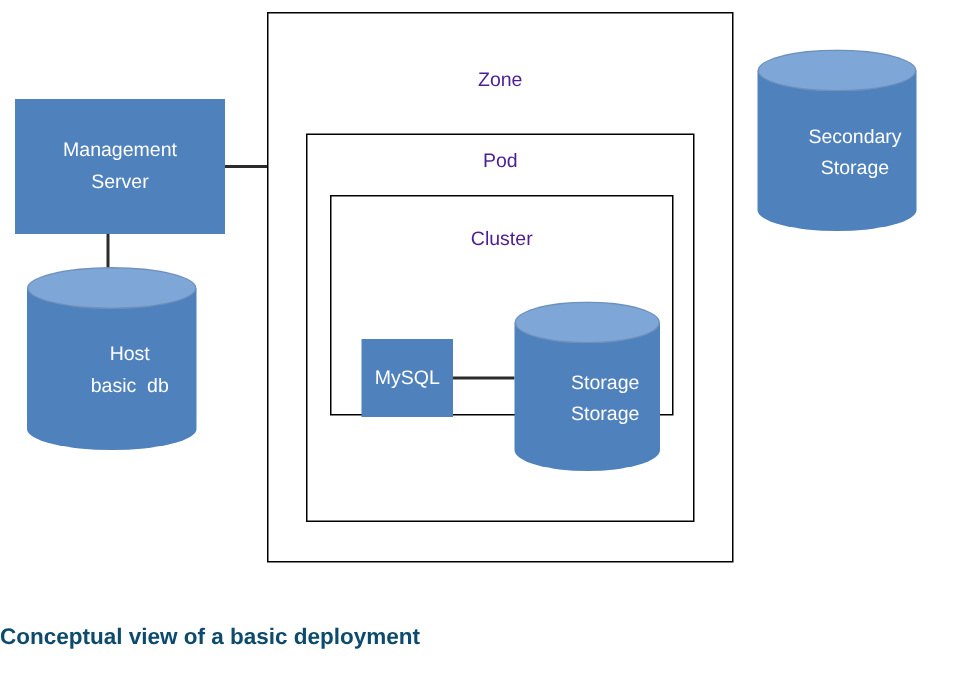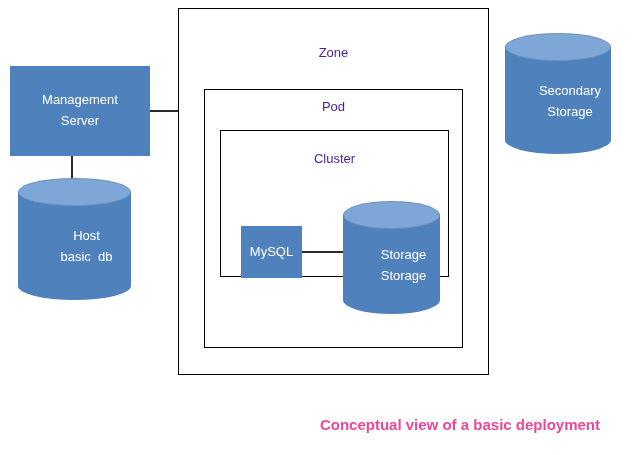--- a/index.html
+++ b/index.html
@@ -44,21 +44,21 @@
   }
   .cyl-label{
     position:absolute;left:0;right:0;top:28px;bottom:12px;
     display:flex;flex-direction:column;justify-content:center;
     color:var(--text-on-node);font-size:13px;line-height:1.6;text-align:center;margin-left:24px;
   }
   .hline{position:absolute;height:2px;background:#2b2b2b;}
   .vline{position:absolute;width:2px;background:#2b2b2b;}
   .caption{
     position:absolute;left:0;top:416px;width:600px;
-    text-align:right;font-size:15px;font-weight:bold;color:#ec4899;padding-left:20px;
+    text-align:left;font-size:15px;font-weight:bold;color:#0c4a6e;
   }
   .pre{white-space:pre-wrap;}
 </style>
 </head>
 <body>
 
 <div class="canvas">
 
   <div class="rect-node" style="left:10px;top:66px;width:140px;height:90px;">
     <div>Management</div>

